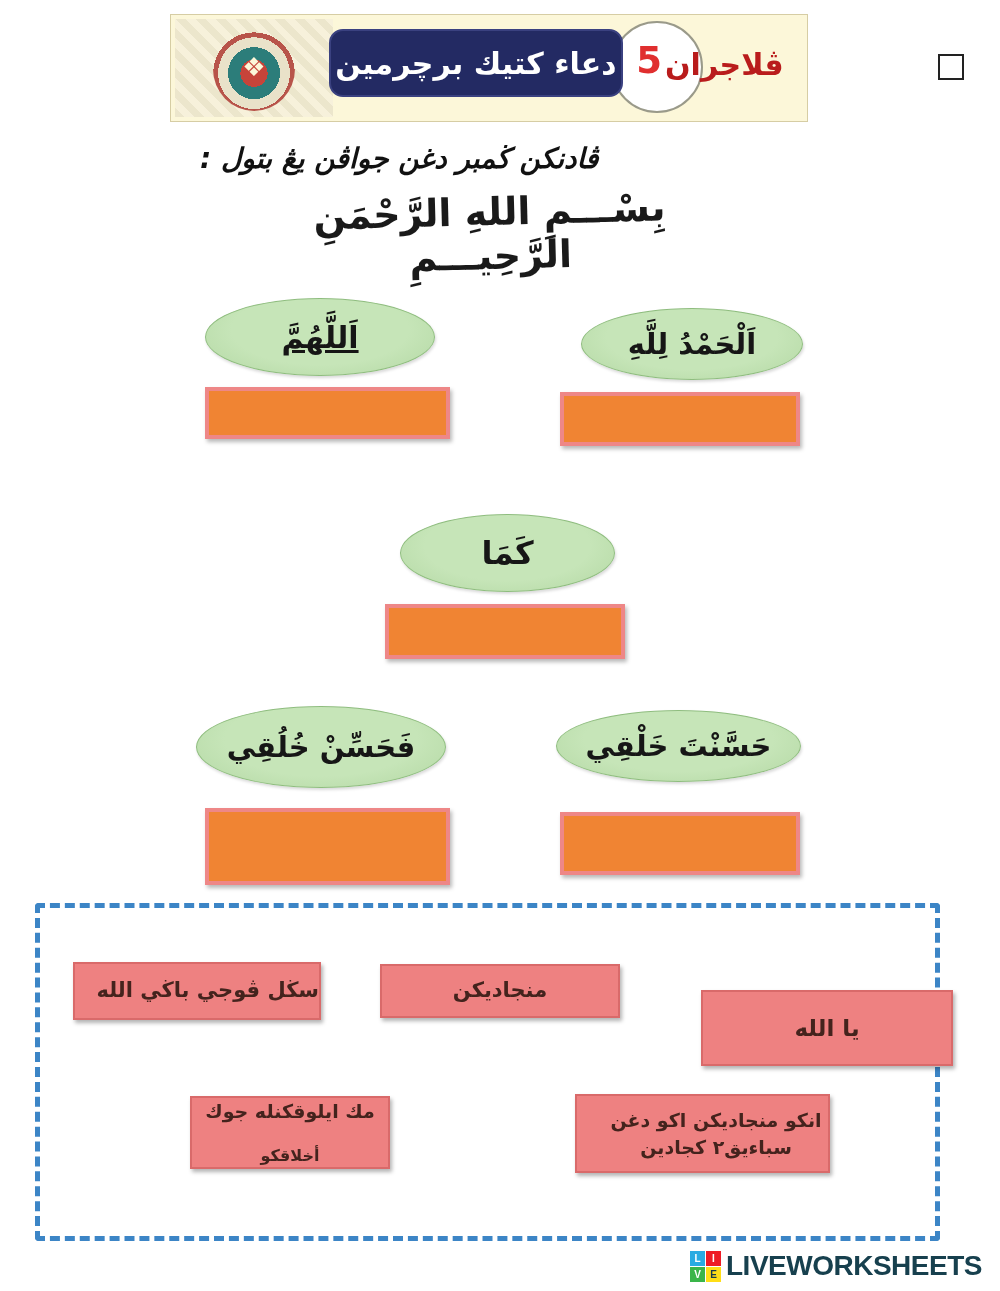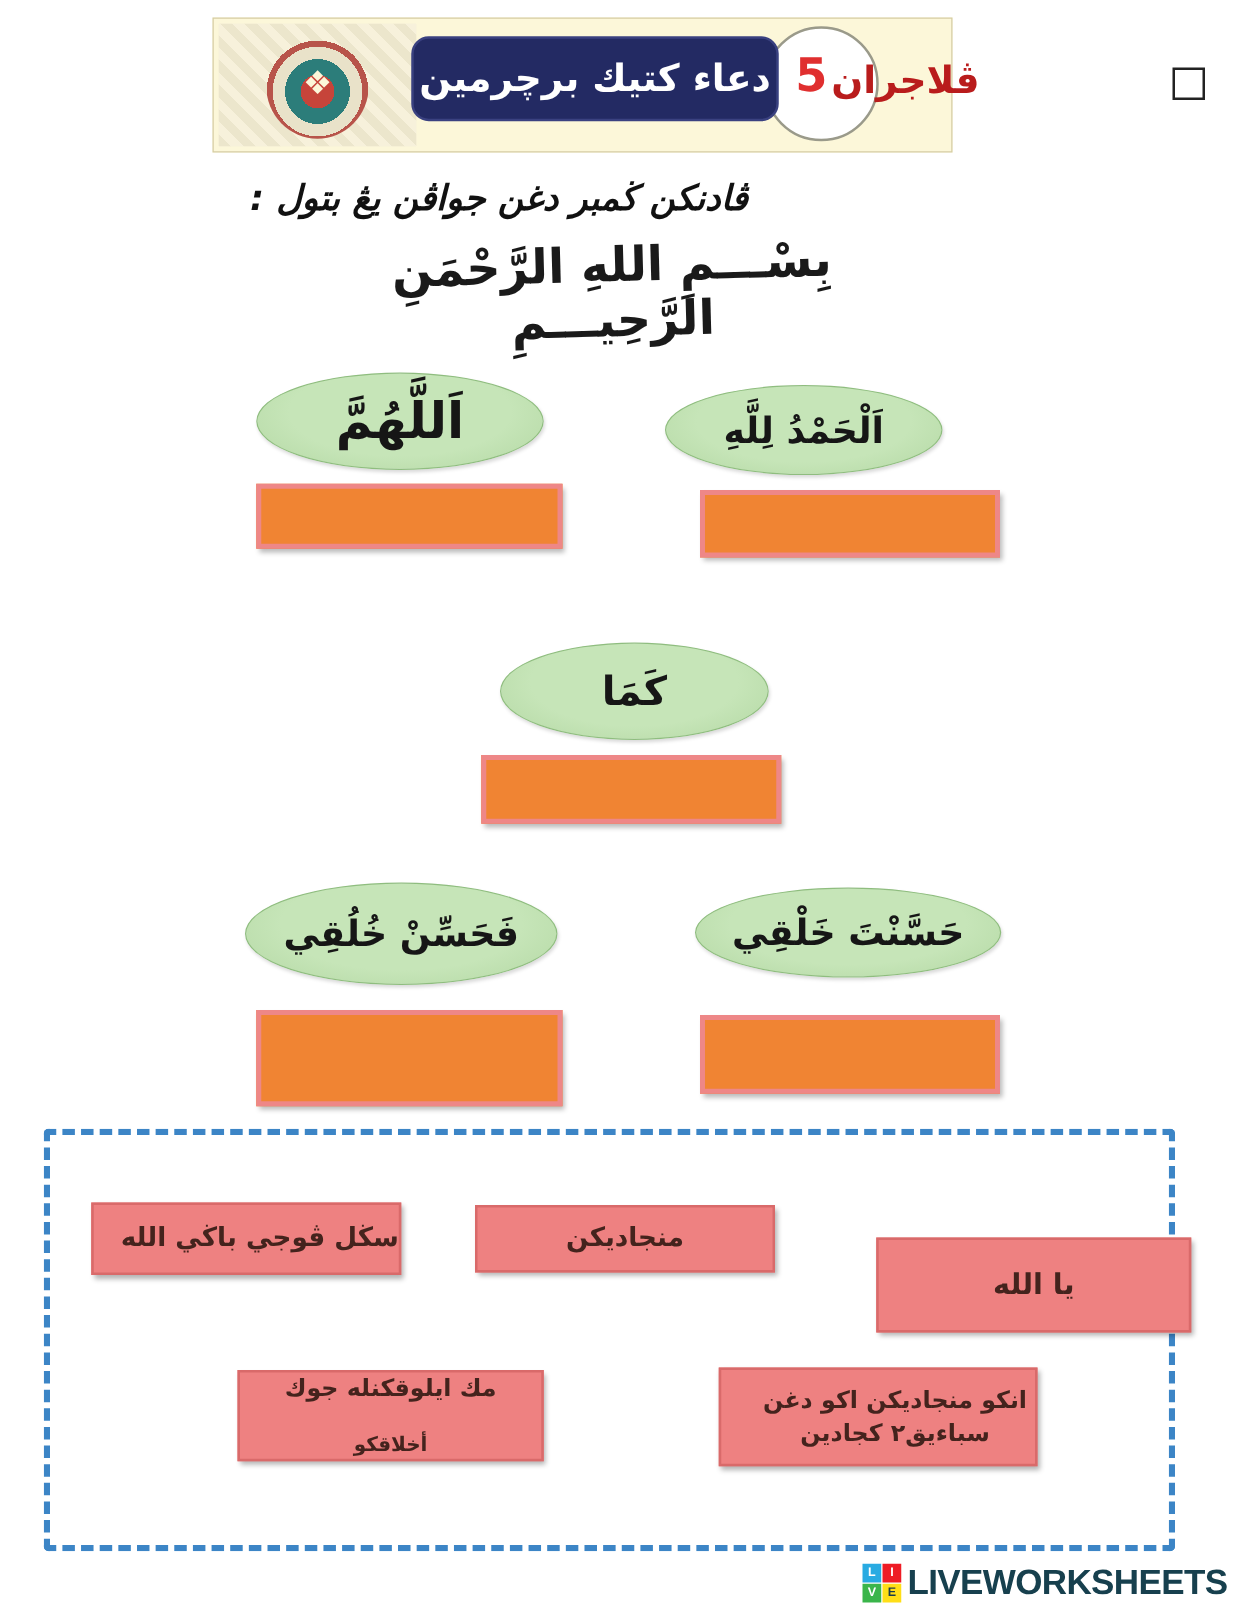--- a/index.html
+++ b/index.html
@@ -2,21 +2,21 @@
 <html lang="ms"><head>
 <meta charset="utf-8">
 <style>
   html,body{margin:0;padding:0;background:#fff;}
   .canvas{
     position:relative;width:1000px;height:1291px;background:#ffffff;
     font-family:"DejaVu Sans",sans-serif;overflow:hidden;
   }
   
   .banner{
-    position:absolute;left:170px;top:14px;width:592px;height:108px;
+    position:absolute;left:170px;top:14px;width:638px;height:108px;
     background:#fcf7d9;border:1px solid #d6cda4;box-sizing:border-box;
   }
   .banner-pattern{
     position:absolute;left:4px;top:4px;width:158px;height:98px;
     background:
       repeating-linear-gradient(45deg,#e9e2c9 0 7px,#f6f0dc 7px 14px),
       #f6f0dc;
     opacity:.8;
   }
   .ornament{
@@ -118,23 +118,23 @@
     <span class="lesson-label">ڤلاجران</span>
   </div>
 
   <div class="checkbox"></div>
 
   <div class="instruction">ڤادنكن ڬمبر دغن جواڤن يڠ بتول :</div>
 
   <div class="bismillah">بِسْـــمِ اللهِ الرَّحْمَنِ الرَّحِيـــمِ</div>
 
   <div class="oval" style="left:205px;top:298px;width:230px;height:78px;">
-    <span class="t" style="font-size:40px;">اَللَّهُمَّ</span>
+    <span class="t" style="font-size:30px;text-decoration:underline;">اَللَّهُمَّ</span>
   </div>
-  <div class="oval" style="left:532px;top:308px;width:222px;height:72px;">
+  <div class="oval" style="left:581px;top:308px;width:222px;height:72px;">
     <span class="t" style="font-size:29px;">اَلْحَمْدُ لِلَّهِ</span>
   </div>
   <div class="oval" style="left:400px;top:514px;width:215px;height:78px;">
     <span class="t" style="font-size:32px;">كَمَا</span>
   </div>
   <div class="oval" style="left:196px;top:706px;width:250px;height:82px;">
     <span class="t" style="font-size:29px;">فَحَسِّنْ خُلُقِي</span>
   </div>
   <div class="oval" style="left:556px;top:710px;width:245px;height:72px;">
     <span class="t" style="font-size:29px;">حَسَّنْتَ خَلْقِي</span>
@@ -149,21 +149,21 @@
   <div class="bank">
     <div class="tile" style="left:33px;top:54px;width:248px;height:58px;align-items:flex-end;">
       <span class="t">سڬل ڤوجي باڬي الله</span>
     </div>
     <div class="tile" style="left:340px;top:56px;width:240px;height:54px;">
       <span class="t">منجاديكن</span>
     </div>
     <div class="tile" style="left:661px;top:58px;width:252px;height:76px;margin-top:24px;">
       <span class="t" style="font-size:23px;">يا الله</span>
     </div>
-    <div class="tile" style="left:150px;top:188px;width:245px;height:73px;gap:21px;">
+    <div class="tile" style="left:150px;top:188px;width:200px;height:73px;gap:21px;">
       <span class="t" style="font-size:19px;">مك ايلوقكنله جوك</span>
       <span class="t" style="font-size:16px;">أخلاقكو</span>
     </div>
     <div class="tile" style="left:535px;top:186px;width:255px;height:79px;padding-left:27px;">
       <span class="t" style="font-size:19px;">انكو منجاديكن اكو دغن</span>
       <span class="t" style="font-size:19px;">سباءيق٢ كجادين</span>
     </div>
   </div>
 
   <div class="footer-logo">

